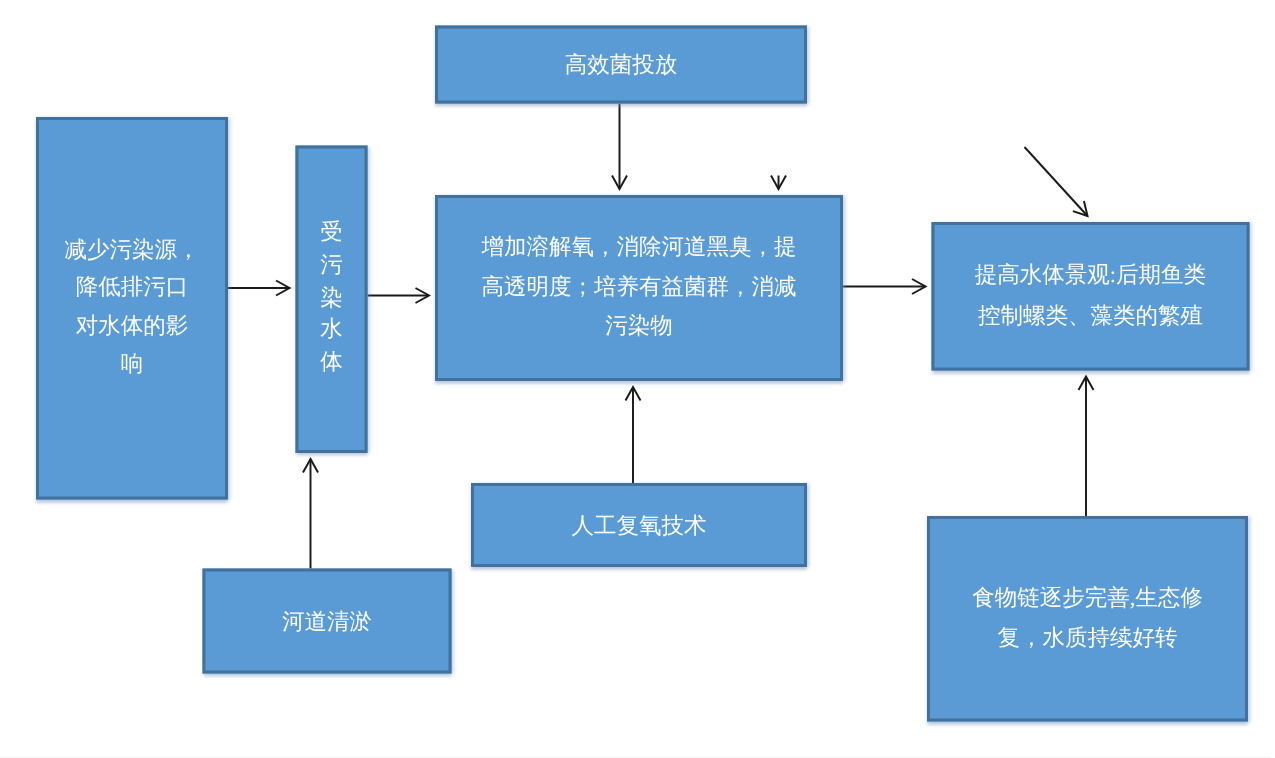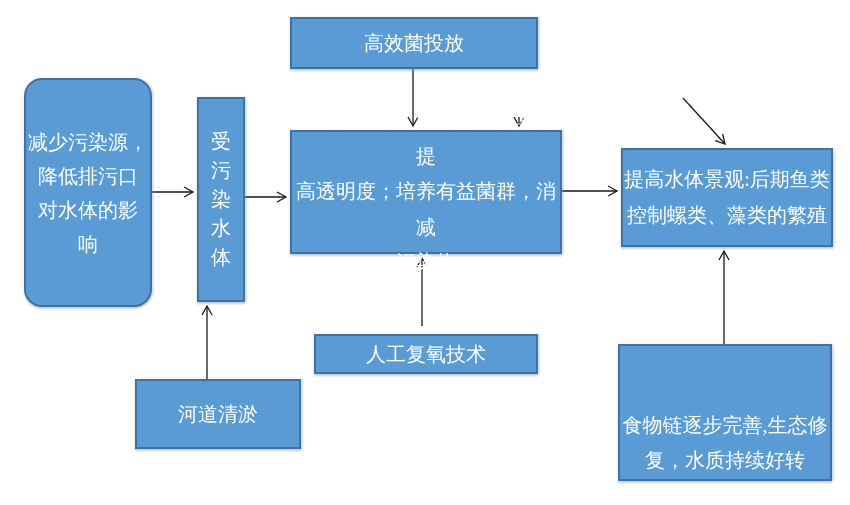--- a/index.html
+++ b/index.html
@@ -21,34 +21,34 @@
   }
   .box {
     position: absolute;
     background: var(--box-fill);
     border: 2px solid var(--box-border);
     box-shadow: 0 2px 2px rgba(120,150,190,0.45), 2px 0 2px rgba(120,150,190,0.25);
     display: flex;
     align-items: center;
     justify-content: center;
     color: var(--text);
-    font-size: 20px;
+    font-size: 15px;
     text-align: center;
   }
   .box .label { white-space: pre-line; }
 
-  #box-reduce-pollution  { left: 24px;  top: 78px;  width: 128px; height: 229px; line-height: 1.7; border-radius: 18px; }
+  #box-reduce-pollution  { left: 24px;  top: 78px;  width: 128px; height: 255px; line-height: 1.7; }
   #box-polluted-water    { left: 197px; top: 97px;  width: 48px;  height: 205px; line-height: 1.45; }
   #box-bacteria          { left: 290px; top: 17px;  width: 248px; height: 52px; }
   #box-bio-manipulation  { left: 471px; top: 79px;  width: 213px; height: 38px; }
   #box-center-effect     { left: 290px; top: 130px; width: 272px; height: 124px; line-height: 1.78; }
   #box-landscape         { left: 621px; top: 148px; width: 212px; height: 99px;  line-height: 1.78; }
-  #box-reoxygenation     { left: 314px; top: 334px; width: 224px; height: 40px; }
+  #box-reoxygenation     { left: 314px; top: 322px; width: 224px; height: 56px; }
   #box-dredging          { left: 135px; top: 379px; width: 166px; height: 70px; }
-  #box-food-chain        { left: 618px; top: 344px; width: 214px; height: 137px; line-height: 1.78; align-items: flex-end; }
+  #box-food-chain        { left: 618px; top: 344px; width: 214px; height: 137px; line-height: 1.78; }
 
   svg.connectors {
     position: absolute;
     left: 0; top: 0;
     width: 850px; height: 505px;
     pointer-events: none;
   }
   svg.connectors line { stroke: var(--arrow); stroke-width: 1.3; }
   svg.connectors .arrowhead-path { stroke: var(--arrow); stroke-width: 1.3; fill: none; }
 </style>

